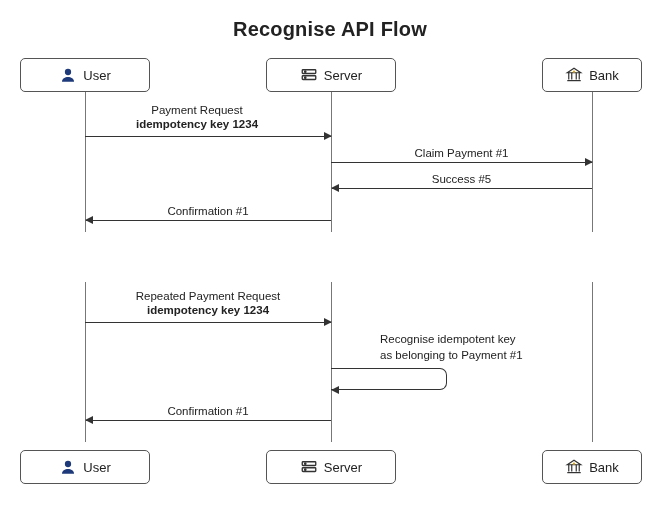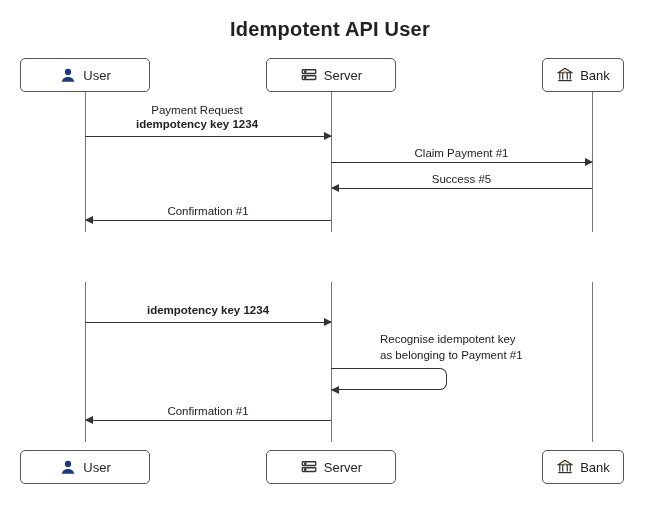--- a/index.html
+++ b/index.html
@@ -40,21 +40,21 @@
     height: 34px;
     box-sizing: border-box;
     font-size: 13px;
     font-weight: 500;
   }
   .actor .label { font-weight: 500; }
   .actor svg { display: block; }
 
   .actor.user    { width: 130px; }
   .actor.server  { width: 130px; }
-  .actor.bank    { width: 82px; }
+  .actor.bank    { width: 100px; }
 
   
   .lifeline-top    { top: 92px;  height: 140px; }
   .lifeline-bottom { top: 282px; height: 160px; }
   .lifeline {
     position: absolute;
     width: 0;
     border-left: 1.2px solid #777;
   }
 
@@ -104,21 +104,21 @@
     line-height: 1.35;
     color: #222;
     margin-left: 28px;
   }
 </style>
 </head>
 <body>
 
 <div class="stage">
 
-  <div class="title">Idempotent API User</div>
+  <div class="title">Recognise API Flow</div>
 
   <div class="actor user" style="left:20px;  top:58px;">
     <span>
       <svg width="18" height="18" viewBox="0 0 24 24" fill="#1f3a7a">
           <circle cx="12" cy="8" r="4.2"></circle>
           <path d="M4 21c0-4 4-6.2 8-6.2s8 2.2 8 6.2z"></path>
         </svg>
     </span>
     <span class="label">User</span>
   </div>
@@ -177,21 +177,21 @@
     <span>Confirmation #1</span>
   </div>
   <div class="msg-line" style="left:86px;  top:220px; width:245px;"></div>
   <div class="arrow left vrt" style="left:85px;  top:220px;"></div>
 
   <div class="lifeline lifeline-bottom" style="left:85px;"></div>
   <div class="lifeline lifeline-bottom" style="left:331px;"></div>
   <div class="lifeline lifeline-bottom" style="left:592px;"></div>
 
   <div class="msg-label" style="left:85px; width:246px; top:289px;">
-    <br>
+    <span>Repeated Payment Request</span><br>
     <span class="em">idempotency key 1234</span>
   </div>
   <div class="msg-line" style="left:85px;  top:322px; width:246px;"></div>
   <div class="arrow right vrt" style="left:324px; top:322px;"></div>
 
   <div class="note" style="left:352px; top:332px;">
     <span>Recognise idempotent key</span><br>
     <span>as belonging to Payment #1</span>
   </div>
   <div class="self-loop" style="left:331px; top:368px; width:116px; height:22px;"></div>

